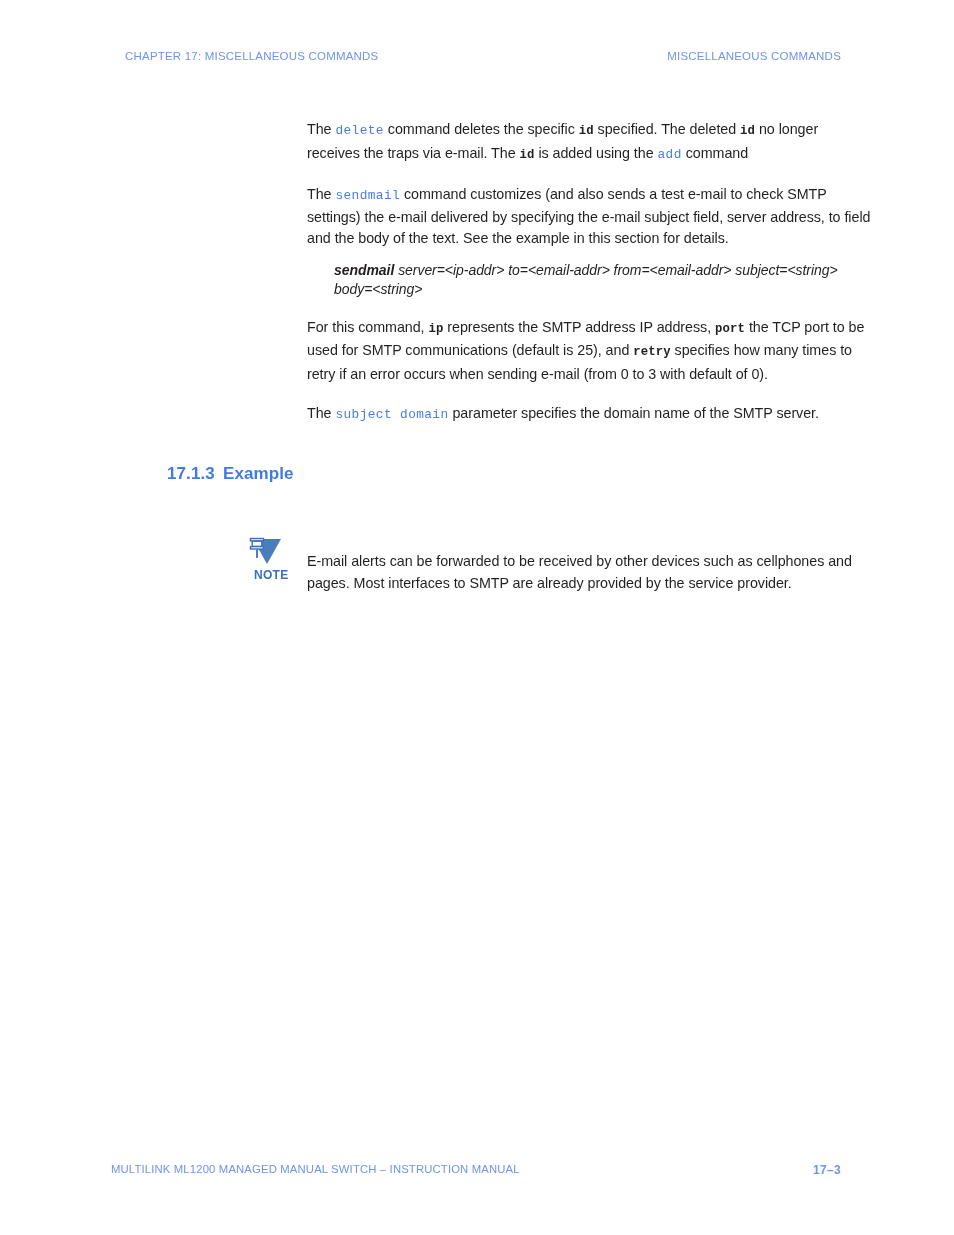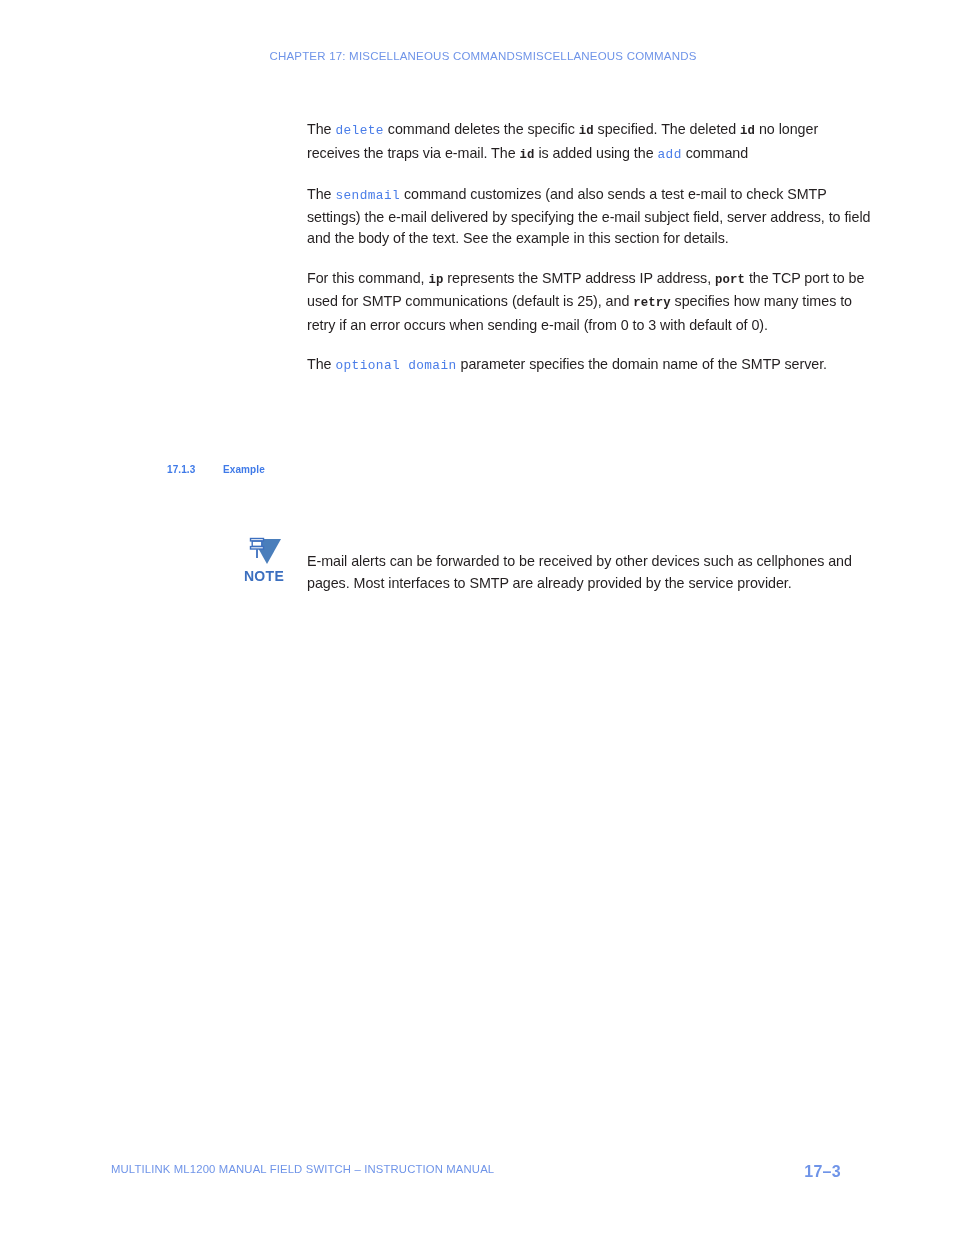--- a/index.html
+++ b/index.html
@@ -23,21 +23,21 @@
   }
 
   
   .running-header {
     position: absolute;
     top: 50px;
     left: 125px;
     right: 113px;
     height: 18px;
     display: flex;
-    justify-content: center;
+    justify-content: space-between;
     align-items: flex-start;
   }
   .running-header .hdr-text {
     font-size: 11.5px;
     letter-spacing: 0.2px;
     color: #6f94e8;
     font-weight: 400;
     white-space: nowrap;
   }
 
@@ -89,21 +89,21 @@
   }
 
   
   .section-heading {
     position: absolute;
     top: 464px;
     left: 167px;
     display: flex;
     align-items: baseline;
     color: #3f7ae8;
-    font-size: 10px;
+    font-size: 17px;
     font-weight: 700;
     letter-spacing: 0.1px;
   }
   .section-heading .sec-num { width: 56px; }
   .section-heading .sec-title { }
 
   
   .example-block {
     position: absolute;
     top: 493px;
@@ -122,24 +122,23 @@
     position: absolute;
     top: 534px;
     left: 243px;
     width: 42px;
     height: 52px;
   }
   .note-icon svg { display: block; }
   .note-icon .note-label {
     position: absolute;
     top: 34px;
-    left: 0;
+    left: 11px;
     width: 42px;
-    text-align: center;
-    font-size: 14px;
+    font-size: 12px;
     font-weight: 700;
     color: #3c6fbf;
     letter-spacing: 0.3px;
   }
 
   
   .running-footer {
     position: absolute;
     top: 1163px;
     left: 111px;
@@ -148,21 +147,21 @@
     justify-content: space-between;
     align-items: flex-start;
   }
   .running-footer .ftr-left {
     font-size: 11.3px;
     color: #6f94e8;
     letter-spacing: 0.15px;
     white-space: nowrap;
   }
   .running-footer .ftr-right {
-    font-size: 16px;
+    font-size: 12px;
     color: #6f94e8;
     font-weight: 700;
     letter-spacing: 0.3px;
     white-space: nowrap;
   }
 </style>
 </head>
 <body>
 
 <div class="page">
@@ -172,26 +171,27 @@
     <span class="hdr-text">MISCELLANEOUS COMMANDS</span>
   </div>
 
   <div class="content">
 
     <p class="body"><span>The </span><code class="kw">delete</code><span> command deletes the specific </span><code class="mono">id</code><span> specified. The deleted </span><code class="mono">id</code><span> no longer receives the traps via e-mail. The </span><code class="mono">id</code><span> is added using the </span><code class="kw">add</code><span> command</span></p>
 
 
     <p class="body"><span>The </span><code class="kw">sendmail</code><span> command customizes (and also sends a test e-mail to check SMTP settings) the e-mail delivered by specifying the e-mail subject field, server address, to field and the body of the text. See the example in this section for details.</span></p>
 
+    <p class="syntax"><b>sendmail</b><span> server=&lt;ip-addr&gt; to=&lt;email-addr&gt; from=&lt;email-addr&gt; subject=&lt;string&gt; body=&lt;string&gt;</span></p>
 
 
 
     <p class="body"><span>For this command, </span><code class="mono">ip</code><span> represents the SMTP address IP address, </span><code class="mono">port</code><span> the TCP port to be used for SMTP communications (default is 25), and </span><code class="mono">retry</code><span> specifies how many times to retry if an error occurs when sending e-mail (from 0 to 3 with default of 0).</span></p>
 
-    <p class="body"><span>The </span><code class="kw">optional domain</code><span> parameter specifies the domain name of the SMTP server.</span></p>
+    <p class="body"><span>The </span><code class="kw">subject domain</code><span> parameter specifies the domain name of the SMTP server.</span></p>
 
   </div>
 
   <div class="section-heading">
     <span class="sec-num">17.1.3</span>
     <span class="sec-title">Example</span>
   </div>
 
 
   <div class="note-icon">
@@ -208,17 +208,17 @@
       <line x1="14" y1="15.2" x2="14" y2="24" stroke="#3c6fbf" stroke-width="1.8"></line>
     </svg>
     <div class="note-label">NOTE</div>
   </div>
 
   <div class="note-block">
     <p class="body">E-mail alerts can be forwarded to be received by other devices such as cellphones and pages. Most interfaces to SMTP are already provided by the service provider.</p>
   </div>
 
   <div class="running-footer">
-    <span class="ftr-left">MULTILINK ML1200 MANUAL FIELD SWITCH – INSTRUCTION MANUAL</span>
+    <span class="ftr-left">MULTILINK ML1200 MANAGED MANUAL SWITCH – INSTRUCTION MANUAL</span>
     <span class="ftr-right">17–3</span>
   </div>
 
 </div>
 
 </body></html>

